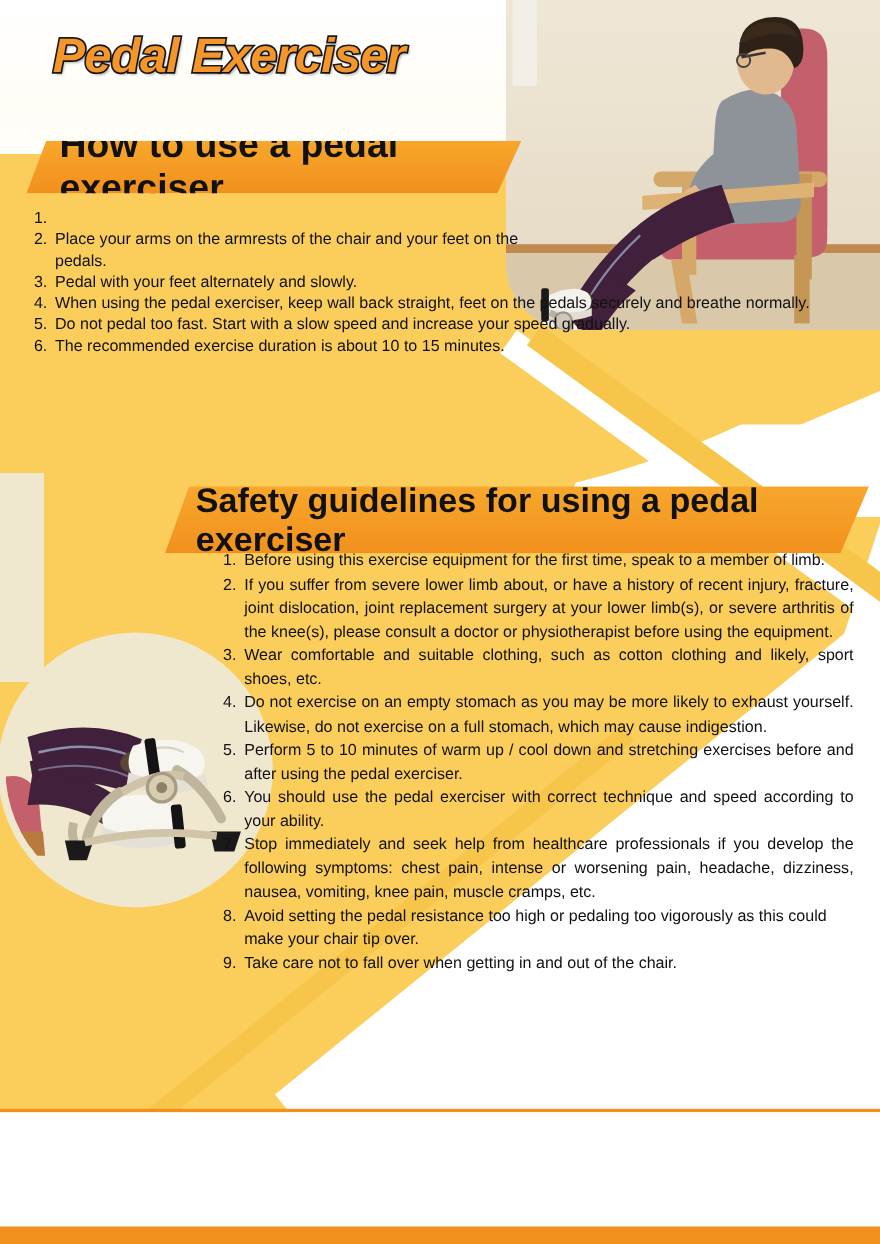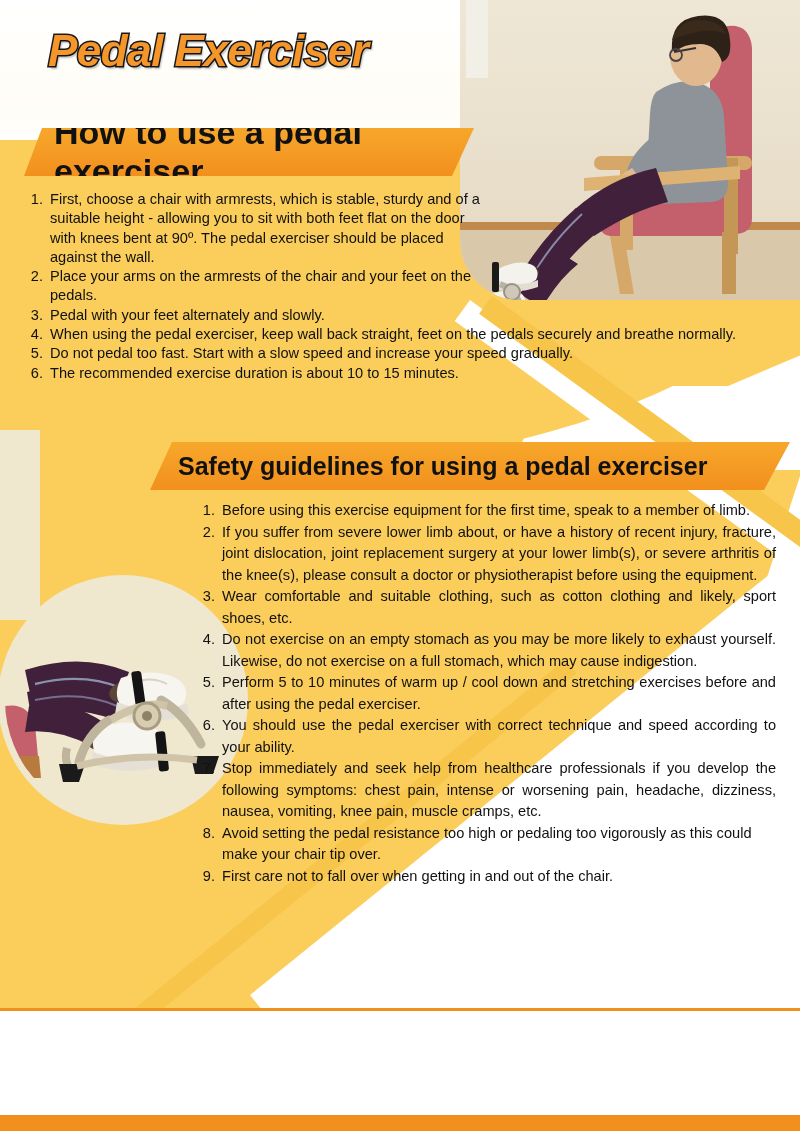--- a/index.html
+++ b/index.html
@@ -141,22 +141,22 @@
     font-weight: bold;
     display: flex; align-items: center;
     box-shadow: 2px 3px 4px rgba(0,0,0,.22);
   }
   .banner-1 {
     left: 24px; top: 128px; width: 450px; height: 48px;
     font-size: 34px; padding-left: 30px;
     clip-path: polygon(18px 0, 100% 0, calc(100% - 22px) 100%, 0 100%);
   }
   .banner-2 {
-    left: 150px; top: 442px; width: 640px; height: 48px;
-    font-size: 25px; padding-left: 28px;
+    left: 150px; top: 442px; width: 640px; height: 61px;
+    font-size: 31px; padding-left: 28px;
     clip-path: polygon(22px 0, 100% 0, calc(100% - 26px) 100%, 0 100%);
   }
 
   
   ol.lst { list-style: none; }
   ol.lst li {
     position: relative;
     display: flex;
     align-items: flex-start;
   }
@@ -361,21 +361,20 @@
     </svg>
   </div>
 
   <div class="title">Pedal Exerciser</div>
 
   <div class="banner banner-1">How to use a pedal exerciser</div>
 
   <ol class="lst" id="list-how">
     <li>
       <span class="num">1.</span>
-      <span class="txt">First, choose a chair with armrests, which is stable, sturdy and of a suitable height - allowing you to sit with both feet flat on the door with knees bent at 90º. The pedal exerciser should be placed against the wall.</span>
     </li>
     <li>
       <span class="num">2.</span>
       <span class="txt">Place your arms on the armrests of the chair and your feet on the pedals.</span>
     </li>
     <li>
       <span class="num">3.</span>
       <span class="txt">Pedal with your feet alternately and slowly.</span>
     </li>
     <li>
@@ -422,21 +421,21 @@
     <li>
       <span class="num">7.</span>
       <span class="txt">Stop immediately and seek help from healthcare professionals if you develop the following symptoms: chest pain, intense or worsening pain, headache, dizziness, nausea, vomiting, knee pain, muscle cramps, etc.</span>
     </li>
     <li>
       <span class="num">8.</span>
       <span class="txt">Avoid setting the pedal resistance too high or pedaling too vigorously as this could make your chair tip over.</span>
     </li>
     <li>
       <span class="num">9.</span>
-      <span class="txt">First care not to fall over when getting in and out of the chair.</span>
+      <span class="txt">Take care not to fall over when getting in and out of the chair.</span>
     </li>
   </ol>
 
   <div class="footer"></div>
   <div class="footer-rule"></div>
 
   <div class="doh-logo">
     <svg viewBox="0 0 62 56" width="62" height="56">
       <rect x="0" y="0" width="62" height="50" fill="#C9CACB"></rect>
       <rect x="22" y="0" width="18" height="50" fill="#ffffff"></rect>

